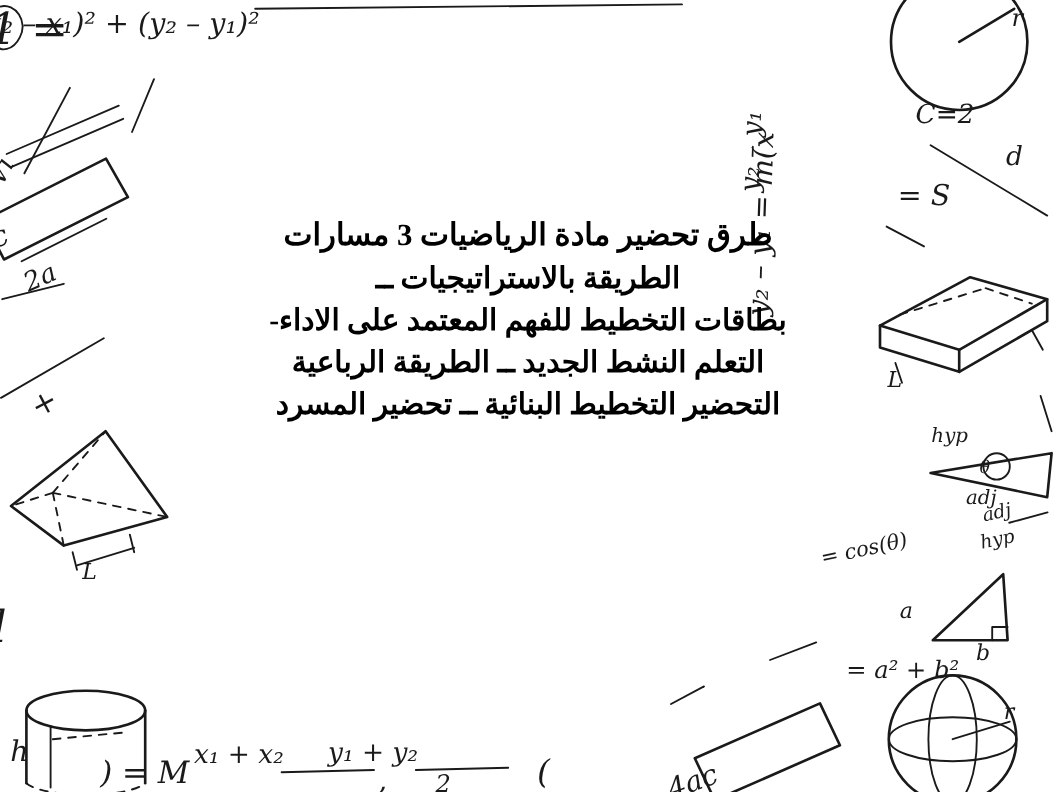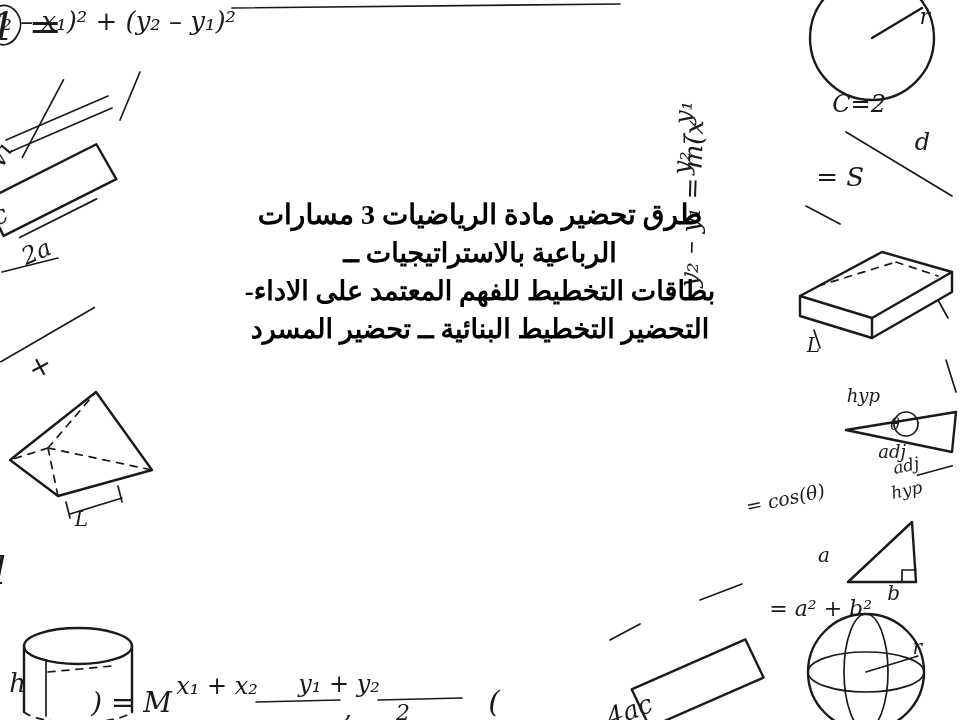--- a/index.html
+++ b/index.html
@@ -200,18 +200,19 @@
       <path class="ink-thin" d="M2 272 L58 258"></path>
       <path class="ink-thin" d="M700 600 L742 584"></path>
       <path class="ink-thin" d="M610 640 L640 624"></path>
       <path class="ink-thin" d="M946 360 L956 392"></path>
       <path class="ink-thin" d="M806 206 L840 224"></path>
     </svg>
   </div>
 
   <div id="title-block">
     <span class="line l1">طرق تحضير مادة الرياضيات 3 مسارات</span>
-    <span class="line l2">الرباعية بالاستراتيجيات ــ</span>
+    <span class="line l2">الطريقة بالاستراتيجيات ــ</span>
     <span class="line l3">بطاقات التخطيط للفهم المعتمد على الاداء-</span>
+    <span class="line l4">التعلم النشط الجديد ــ الطريقة الرباعية</span>
     <span class="line l5">التحضير التخطيط البنائية ــ  تحضير المسرد</span>
   </div>
 
 </div>
 
 </body></html>

